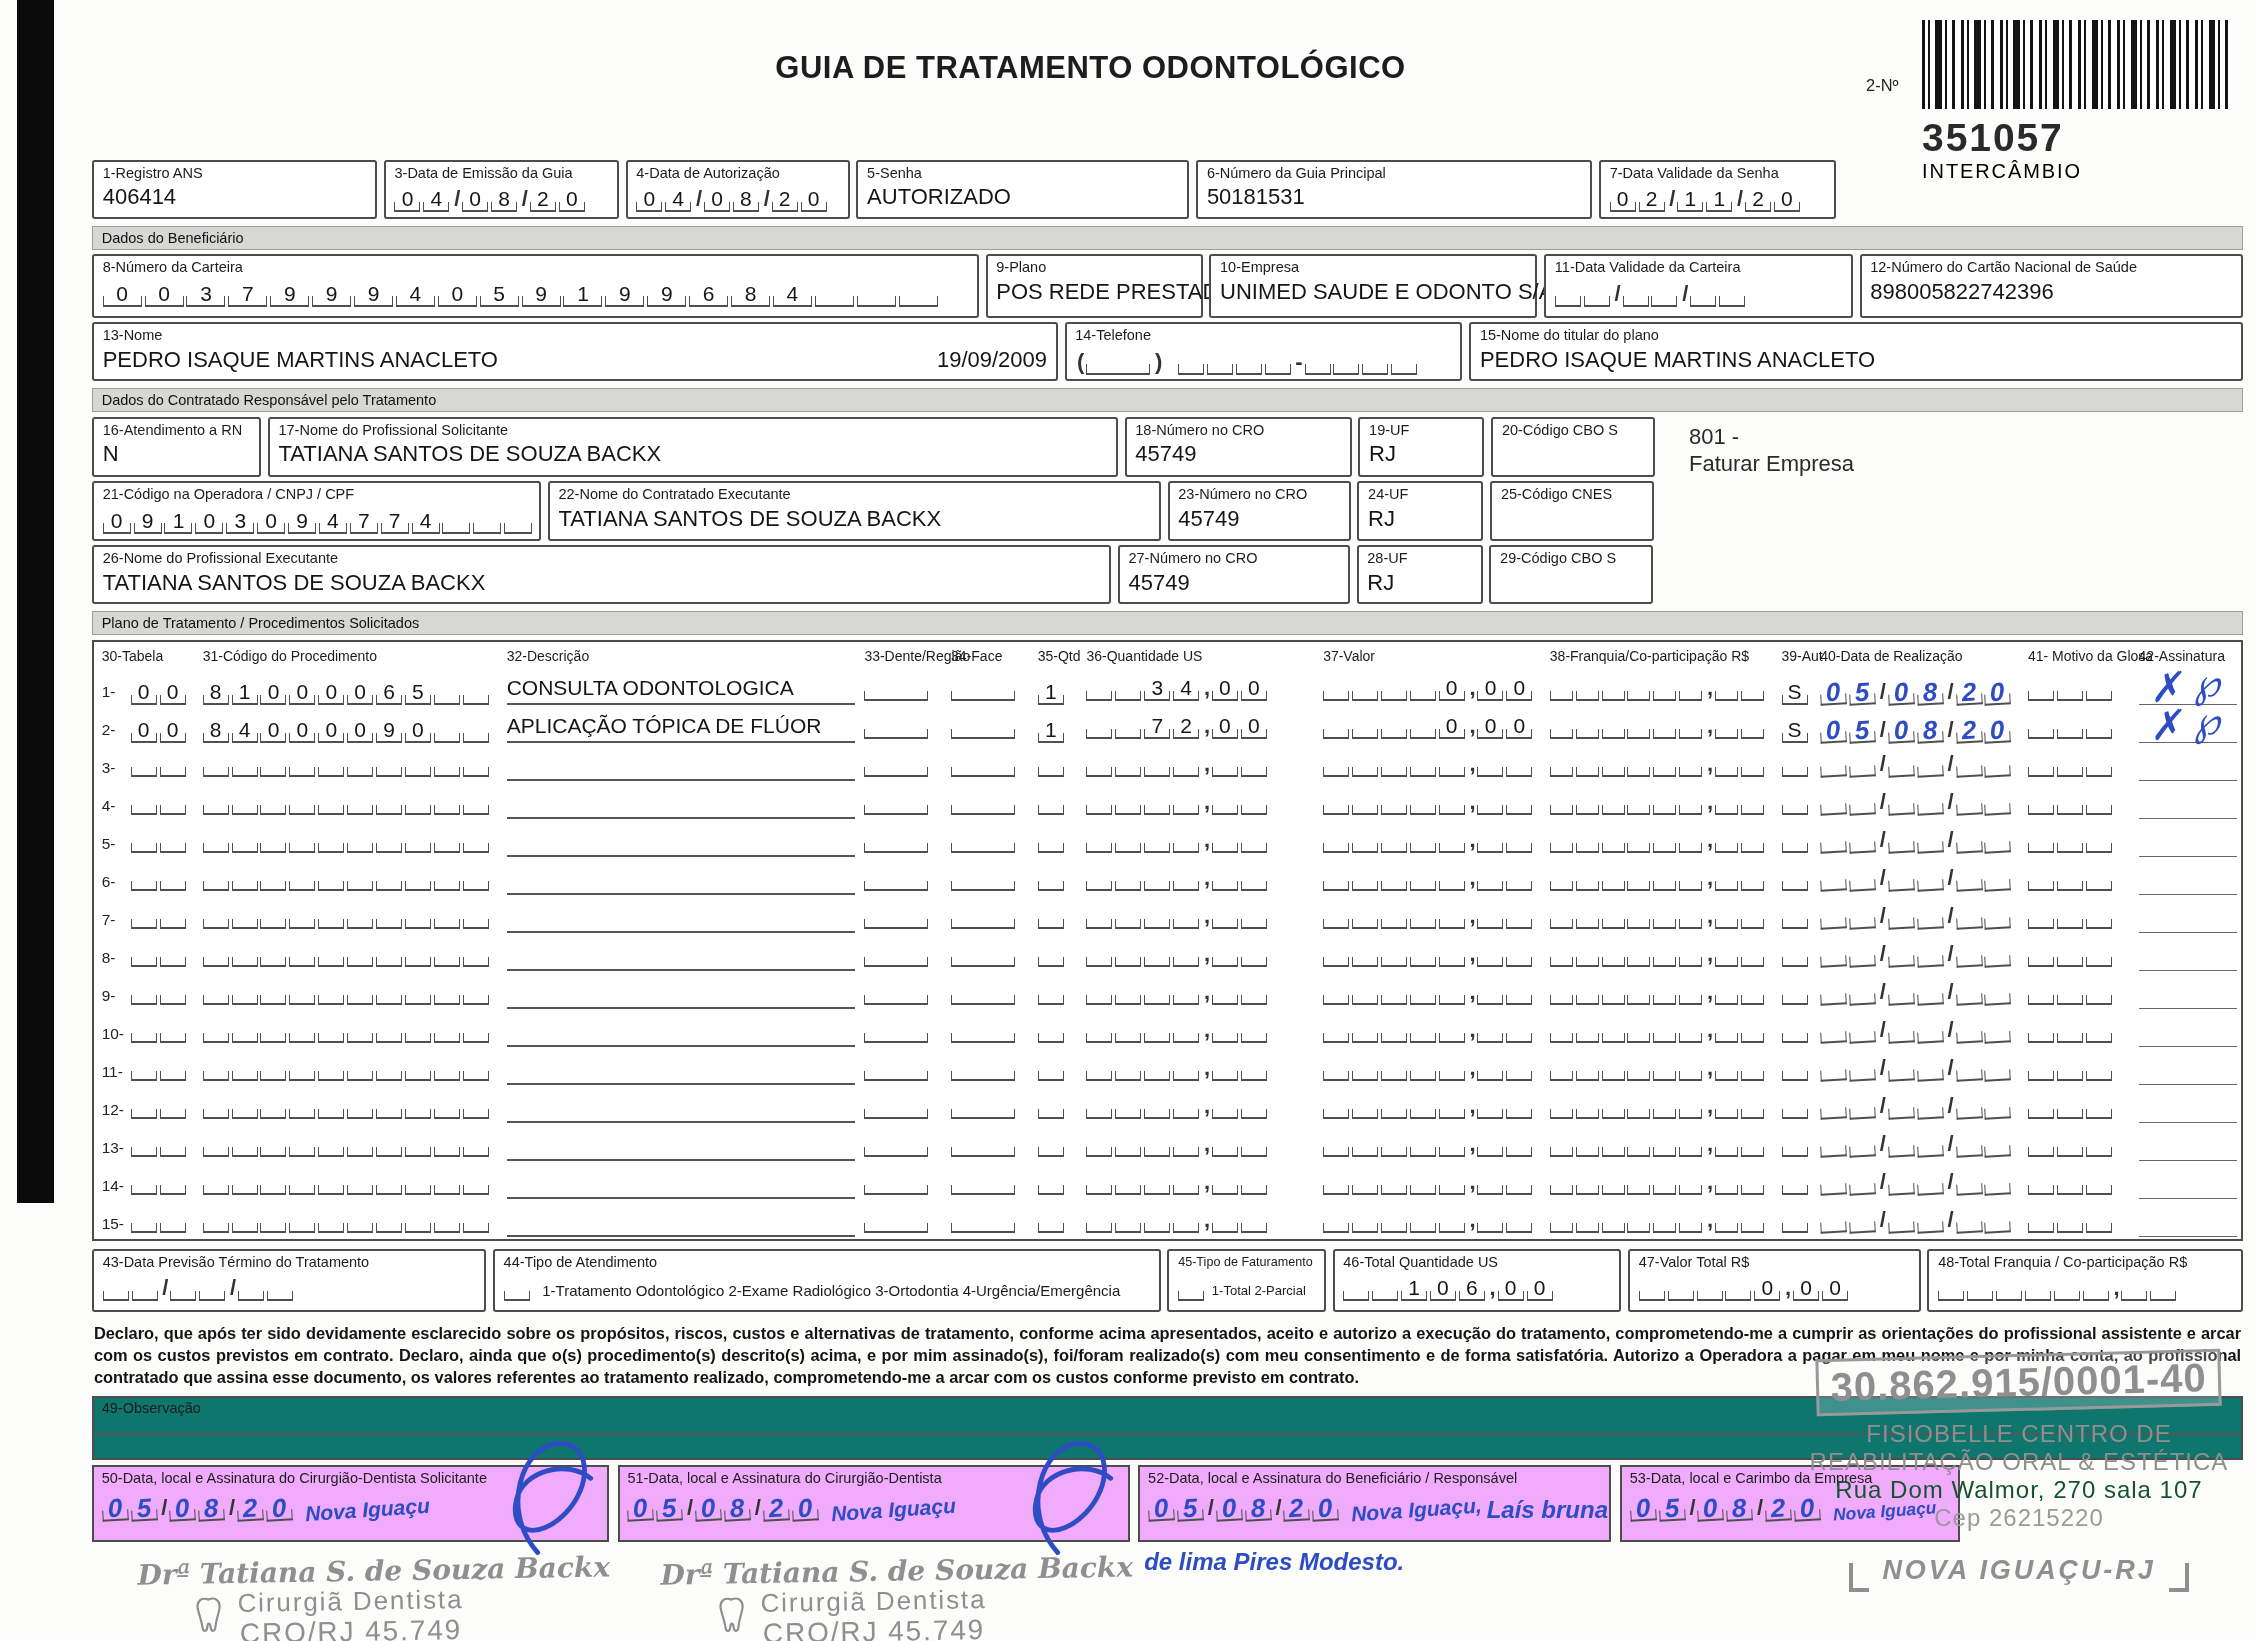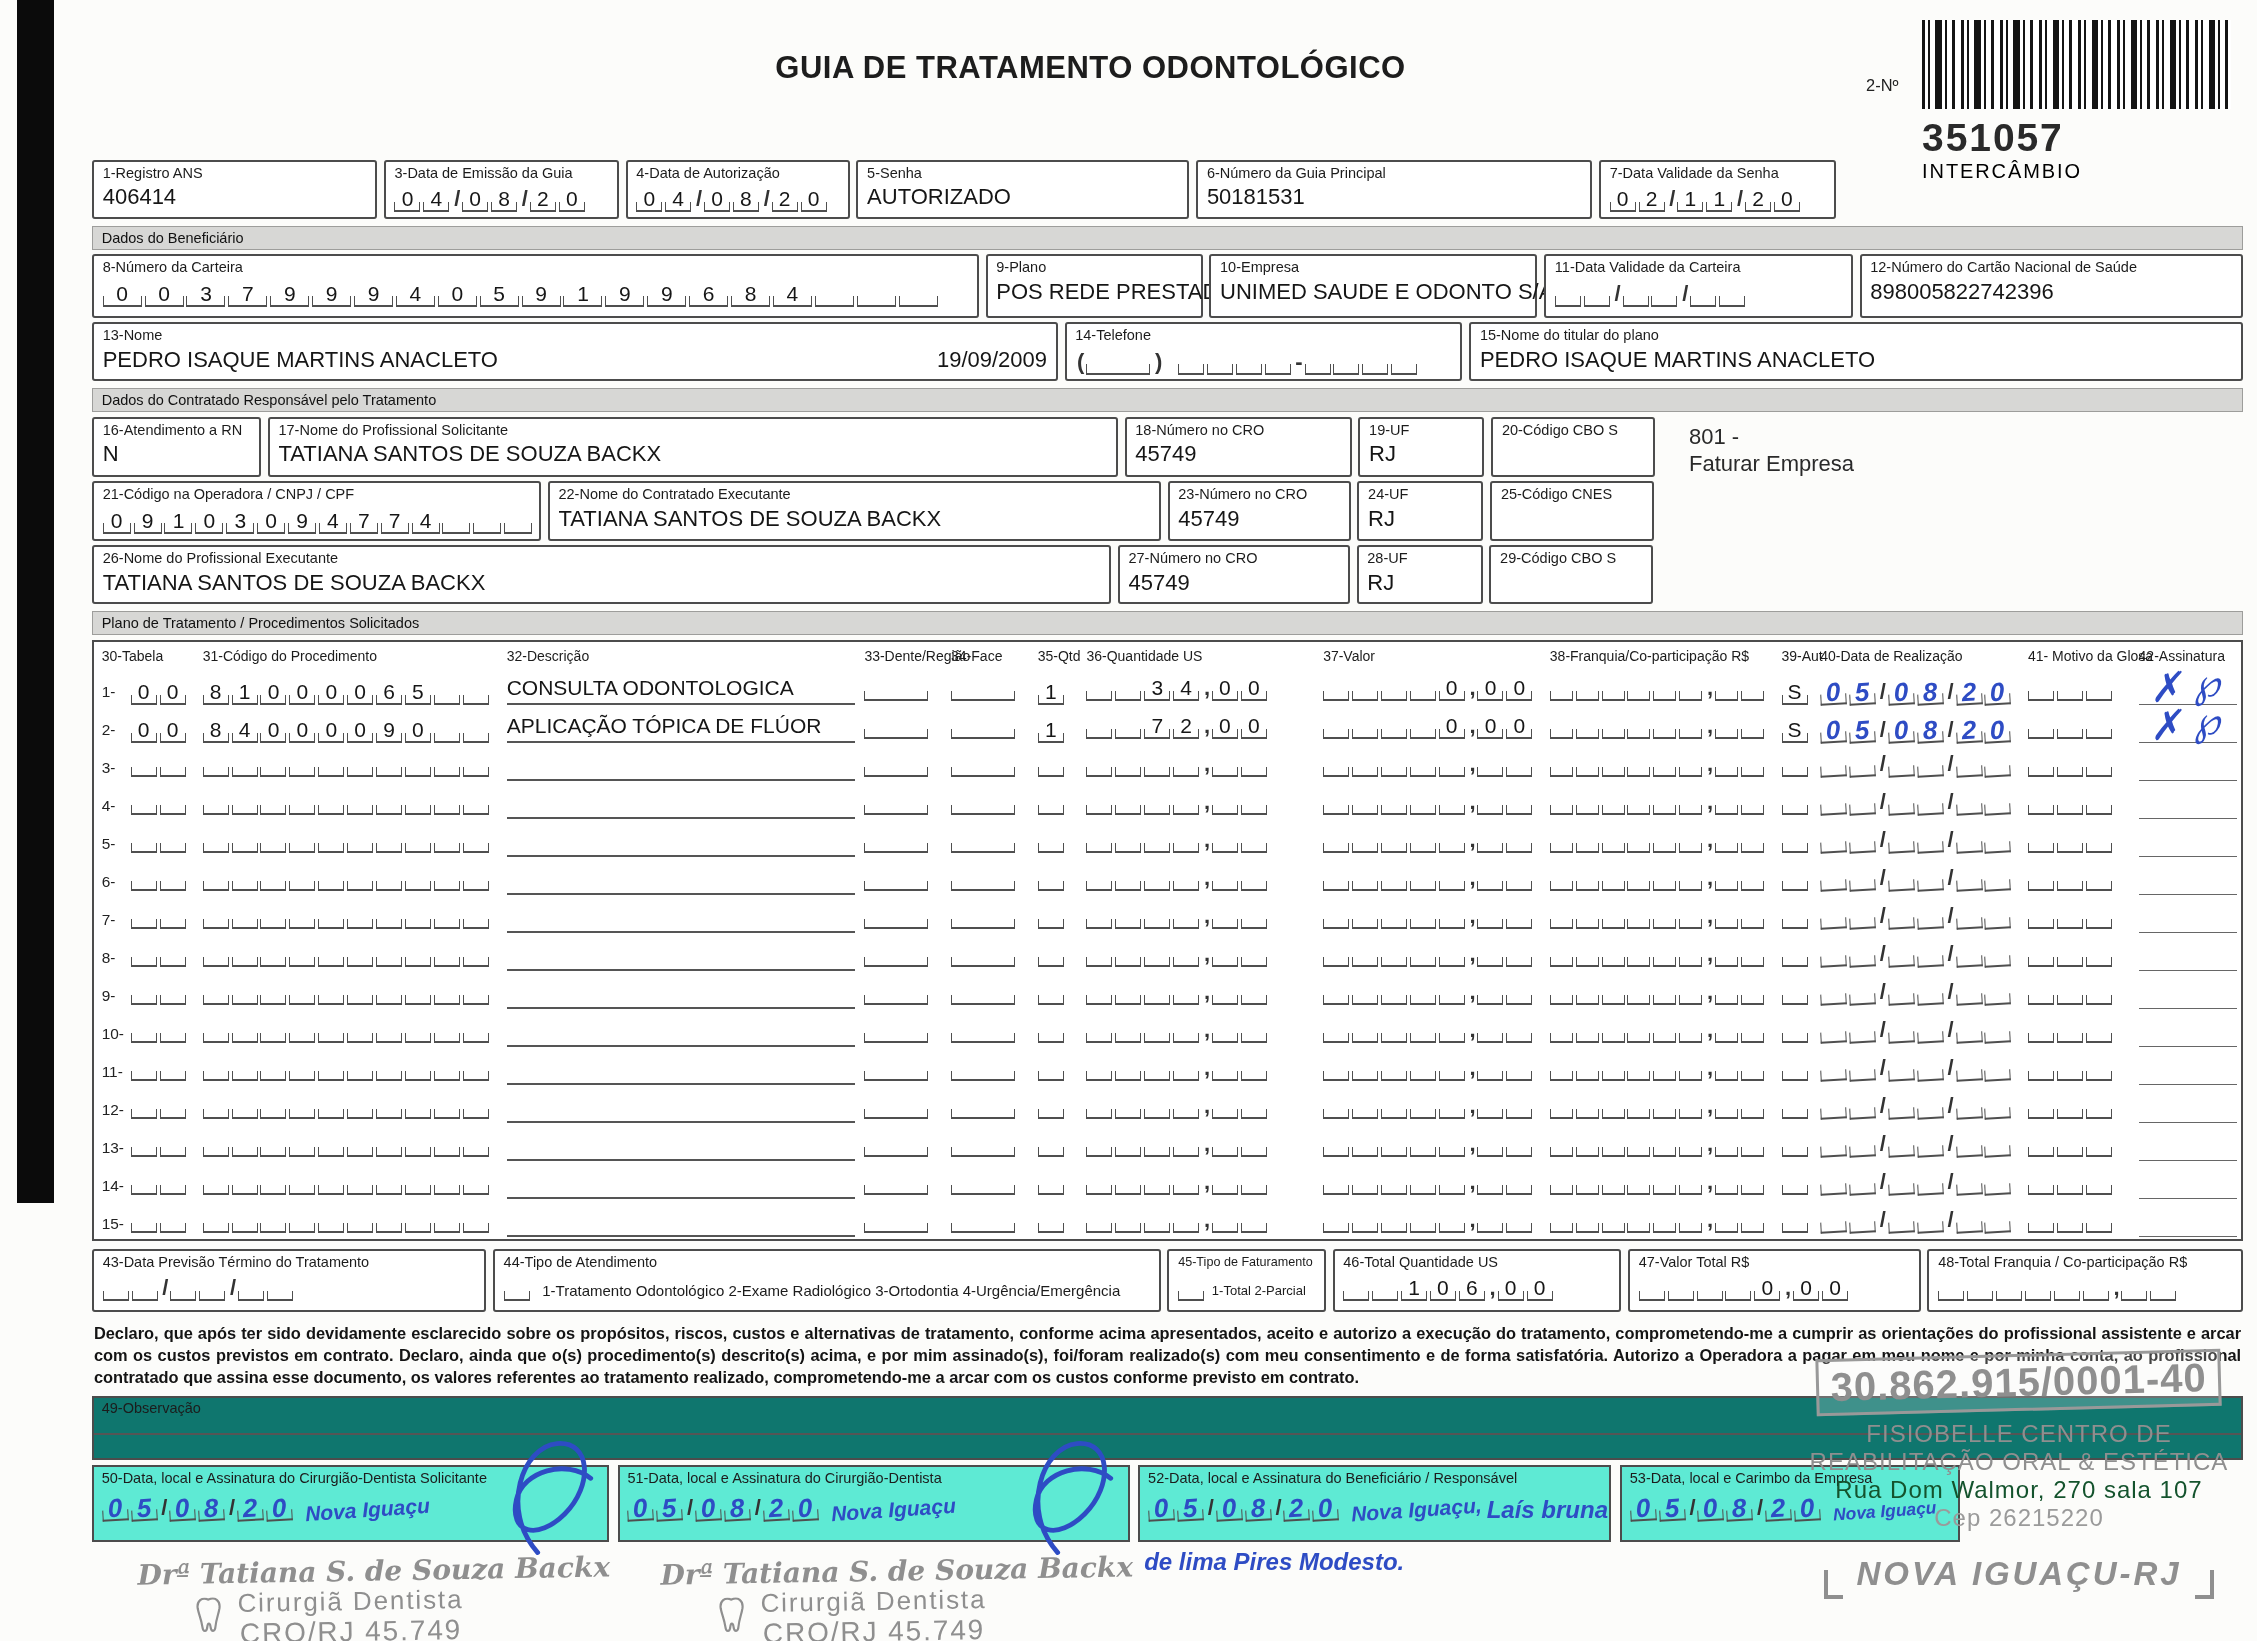--- a/index.html
+++ b/index.html
@@ -58,36 +58,36 @@
   
   .opts{font-size:15px;color:#1c1c1c;align-self:flex-end;line-height:29px;margin-left:9.7px;white-space:nowrap}
   .decl{font-size:16.4px;font-weight:bold;text-align:justify;line-height:22px;margin:9.7px 1.9px 7.7px;color:#141414}
   .obsbox{border:2.9px solid #4c4c4c;height:60px;position:relative;background:#0f766e}
   .obsbox .flabel{position:absolute;left:7.7px;top:2.9px}
   .obsline{position:absolute;left:0;right:0;top:35px;border-bottom:2.9px solid #555}
 
   
   .sigrow{display:flex;gap:8.7px;margin-top:5.8px;align-items:flex-start}
   .sigcell{position:relative;flex:none}
-  .sigbox{border:2.9px solid #4c4c4c;height:77px;padding:2.9px 7.7px;box-sizing:border-box;background:#5eead4;overflow:visible;white-space:nowrap}
+  .sigbox{border:2.9px solid #4c4c4c;height:77px;padding:2.9px 7.7px;box-sizing:border-box;background:#f0abfc;overflow:visible;white-space:nowrap}
   .sigbox .comb{margin-top:3.9px}
   .place{font-size:21px;margin-left:5.8px;transform:rotate(-4deg);display:inline-block}
   .dstamp{margin:13.5px auto 0;text-align:center;color:#8f8f8f;width:425px;position:relative;transform:rotate(-1deg)}
   .dstamp .nm{font-family:"DejaVu Serif",serif;font-style:italic;font-weight:bold;font-size:28px;line-height:31px;white-space:nowrap}
   .dstamp .role{font-size:26px;letter-spacing:1.9px;line-height:29px}
   .dstamp .cro{font-size:28px;letter-spacing:1.9px;line-height:31px}
   .tooth{position:absolute;left:56px;top:39px}
   .bigsig{position:absolute;top:-33px;right:-5.8px}
   .handline2{position:absolute;left:5.8px;top:83px;font-size:24px}
 
   
   .cstamp{position:absolute;left:1788px;top:1354px;width:462px;color:#8f8f8f;text-align:center}
   .cnpj{display:inline-block;font-size:40px;font-weight:bold;letter-spacing:1px;border:3.9px solid #999;padding:2.9px 11.6px;transform:rotate(-1.5deg);white-space:nowrap;background:rgba(255,255,255,.2)}
   .cs-l{font-size:24px;line-height:28px;letter-spacing:1px;white-space:nowrap}
-  .cs-city{margin-top:23px;font-size:33px;font-weight:bold;font-style:italic;letter-spacing:2.9px;position:relative;display:inline-block;padding:0 33px}
+  .cs-city{margin-top:23px;font-size:27px;font-weight:bold;font-style:italic;letter-spacing:2.9px;position:relative;display:inline-block;padding:0 33px}
   .cs-city::before{content:"";position:absolute;left:0;bottom:-5.8px;width:15.4px;height:25px;border-left:4.8px solid #8f8f8f;border-bottom:4.8px solid #8f8f8f}
   .cs-city::after{content:"";position:absolute;right:0;bottom:-5.8px;width:15.4px;height:25px;border-right:4.8px solid #8f8f8f;border-bottom:4.8px solid #8f8f8f}
 </style>
 </head>
 <body>
 
 <div class="page">
   <div class="black-strip"></div>
   <div class="content">
 

